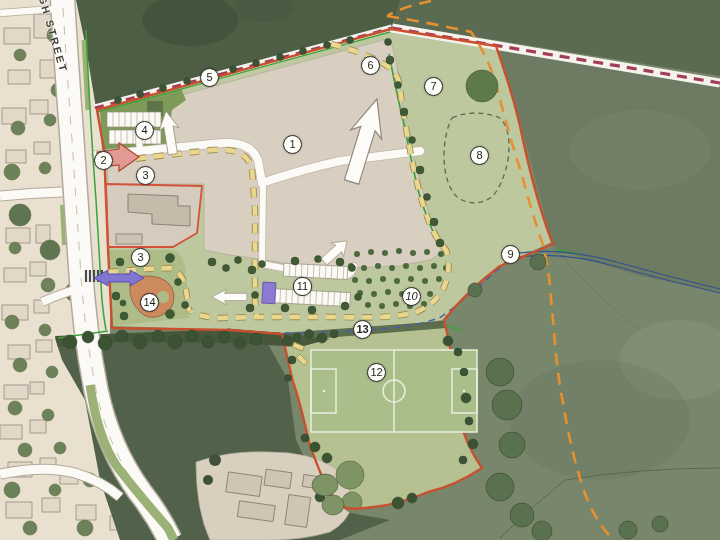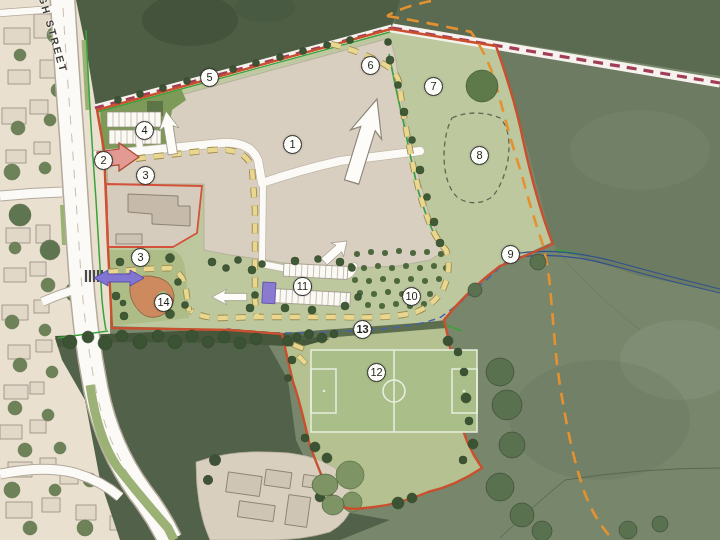--- a/index.html
+++ b/index.html
@@ -445,33 +445,33 @@
         </div>
         <div class="marker" style="left: 434px; top: 87px;">
           <span>7</span>
         </div>
         <div class="marker" style="left: 480px; top: 156px;">
           <span>8</span>
         </div>
         <div class="marker" style="left: 511px; top: 255px;">
           <span>9</span>
         </div>
-        <div class="marker" style="left: 412px; top: 297px;">
+        <div class="marker" style="left: 412px; top: 297px; font-style: italic;">
           <span>10</span>
         </div>
         <div class="marker" style="left: 303px; top: 287px; border-radius: 9px;">
           <span>11</span>
         </div>
         <div class="marker" style="left: 141px; top: 258px;">
           <span>3</span>
         </div>
         <div class="marker" style="left: 377px; top: 373px;">
           <span>12</span>
         </div>
         <div class="marker" style="left: 363px; top: 330px; font-weight: bold;">
           <span>13</span>
         </div>
-        <div class="marker" style="left: 164px; top: 303px;">
+        <div class="marker" style="left: 150px; top: 303px;">
           <span>14</span>
         </div>
       </div>
 </div>
 </div>
 
 </body></html>

